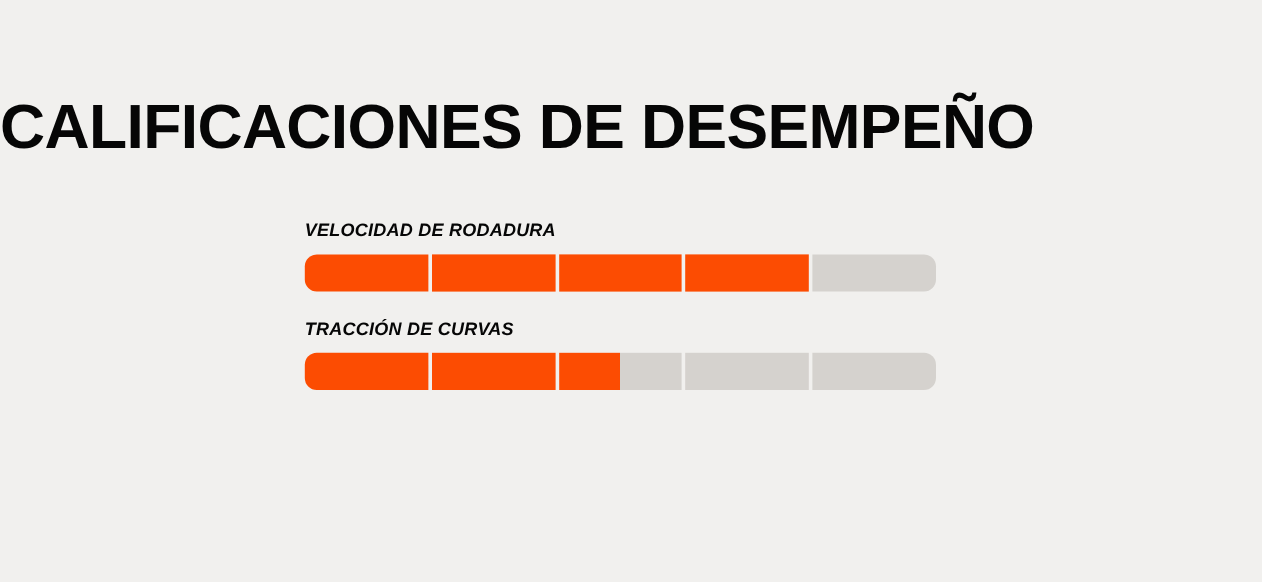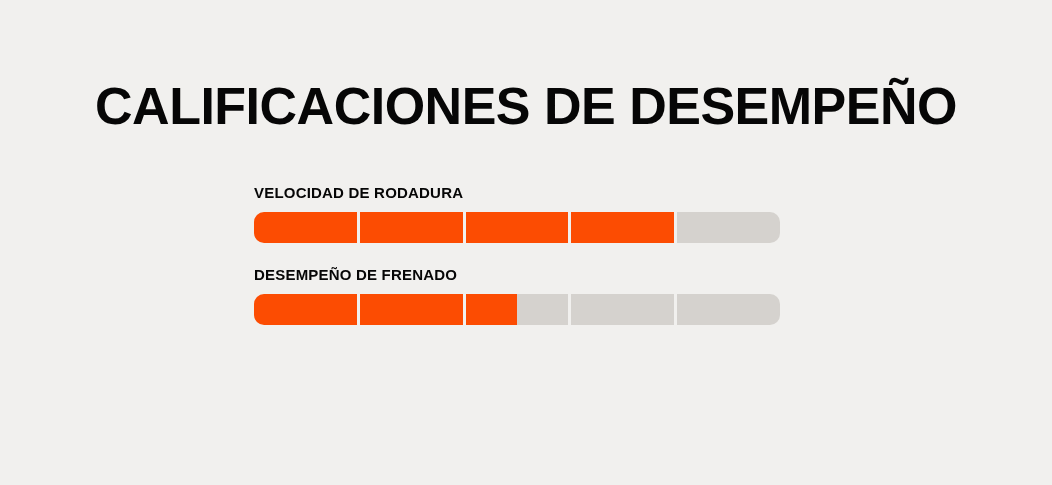--- a/index.html
+++ b/index.html
@@ -8,21 +8,20 @@
     background: #F1F0EE;
     font-family: "Liberation Sans", sans-serif;
     position: relative;
     overflow: hidden;
   }
   .title {
     position: absolute;
     top: 76px;
     left: 0;
     width: 1052px;
-    text-align: center;
     font-size: 52px;
     font-weight: 700;
     letter-spacing: -0.5px;
     color: #060606;
     white-space: nowrap;
   }
   .ratings {
     position: absolute;
     left: 254px;
     top: 184px;
@@ -30,20 +29,21 @@
   }
   .row { margin-bottom: 23px; }
   .label {
     font-size: 15px;
     line-height: 18px;
     font-weight: 700;
     color: #060606;
     margin-bottom: 10px;
     letter-spacing: 0.2px;
     white-space: nowrap;
+    font-style: italic;
   }
   .bar {
     display: flex;
     gap: 3px;
     height: 31px;
     width: 100%;
   }
   .seg { flex: 1 1 0; }
   .seg:first-child { border-radius: 10px 0 0 10px; }
   .seg:last-child  { border-radius: 0 10px 10px 0; }
@@ -61,21 +61,21 @@
         <div class="seg" style="background: rgb(252, 76, 2);"></div>
         <div class="seg" style="background: rgb(252, 76, 2);"></div>
         <div class="seg" style="background: rgb(252, 76, 2);"></div>
         <div class="seg" style="background: rgb(252, 76, 2);"></div>
         <div class="seg" style="background: rgb(213, 210, 206);"></div>
       </div>
   </div>
 
 
   <div class="row">
-    <div class="label">DESEMPEÑO DE FRENADO</div>
+    <div class="label">TRACCIÓN DE CURVAS</div>
     <div class="bar">
         <div class="seg" style="background: rgb(252, 76, 2);"></div>
         <div class="seg" style="background: rgb(252, 76, 2);"></div>
         <div class="seg" style="background: linear-gradient(to right, rgb(252, 76, 2) 50%, rgb(213, 210, 206) 50%);"></div>
         <div class="seg" style="background: rgb(213, 210, 206);"></div>
         <div class="seg" style="background: rgb(213, 210, 206);"></div>
       </div>
   </div>
 
 </div>

